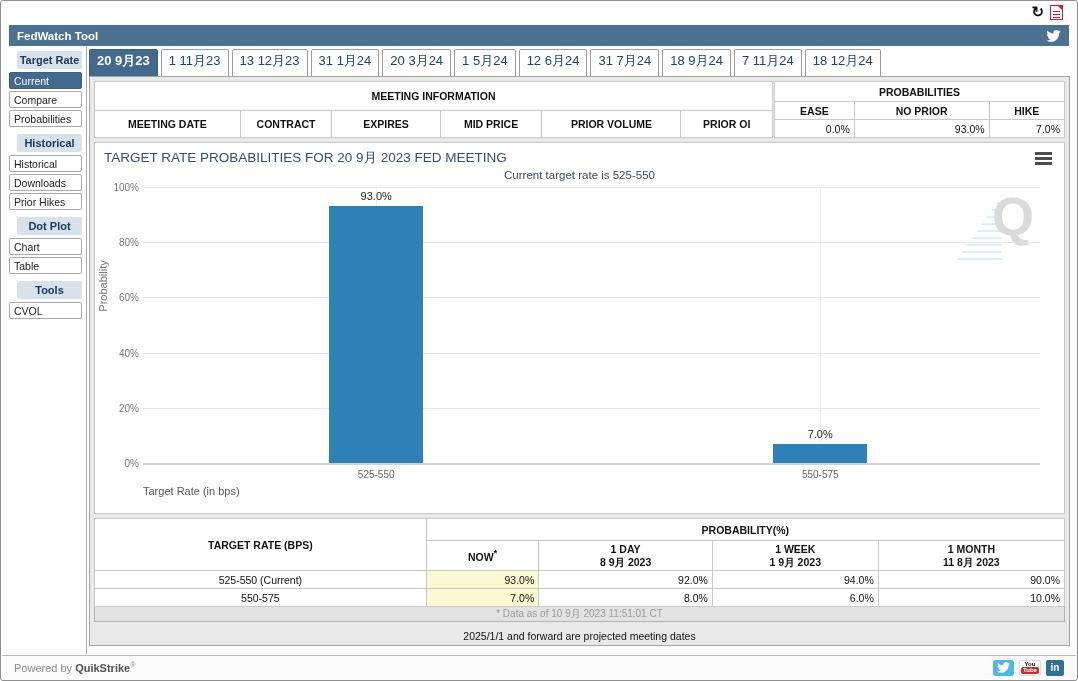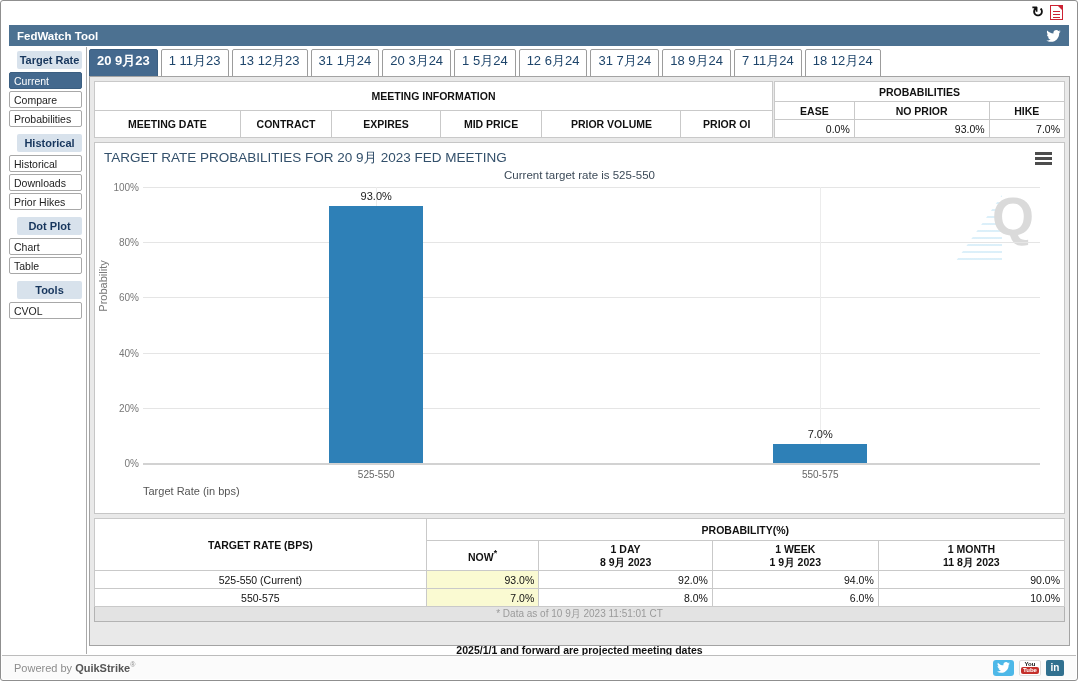--- a/index.html
+++ b/index.html
@@ -69,21 +69,21 @@
   .watermark { position:absolute; top:46px; right:30px; font-size:54px; font-weight:bold; color:#dadada; line-height:1; }
   .watermark-dashes { position:absolute; top:52px; right:62px; width:46px; height:66px; opacity:.55;
     background:repeating-linear-gradient(180deg, #bfe3f5 0 2px, transparent 2px 7px); clip-path:polygon(100% 0, 100% 100%, 0 100%); }
 
   
   .hist-table { width:100%; margin-top:4px; }
   .hist-table .sub div { line-height:13px; }
   td.now-cell { background:#fafad2; }
   .footnote-row { border:1px solid #b3b3b3; border-top:none; background:#e3e3e3; color:#9a9a9a; font-size:10px;
     text-align:center; height:15px; line-height:14px; }
-  .projection-note { margin-top:22px; text-align:center; font-size:10.5px; font-weight:bold; color:#111; }
+  .projection-note { margin-top:8px; text-align:center; font-size:10.5px; font-weight:normal; color:#111; }
 
   
   .bottom-bar { position:absolute; left:1px; right:1px; bottom:1px; height:24px; background:#fbfbfb; border-top:1px solid #bcbcbc;
     display:flex; align-items:center; justify-content:space-between; padding:0 12px; }
   .powered { font-size:11px; color:#8c8c8c; }
   .powered b { color:#555; font-weight:bold; }
   .powered sup { font-size:7px; }
   .social { display:flex; gap:5px; align-items:center; }
   .icon-tw { width:21px; height:16px; border-radius:3px; background:#4db8e8; display:flex; align-items:center; justify-content:center; cursor:pointer; }
   .icon-yt { width:22px; height:16px; border-radius:2px; background:#fff; border:1px solid #ddd; display:flex; flex-direction:column;

